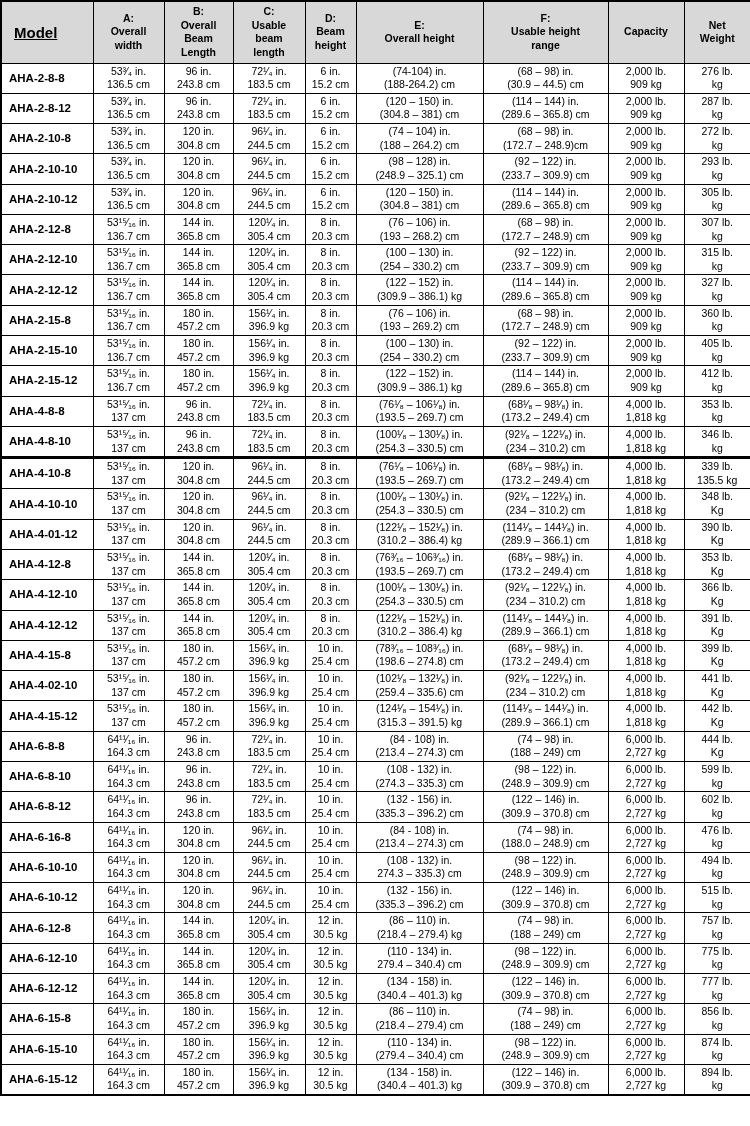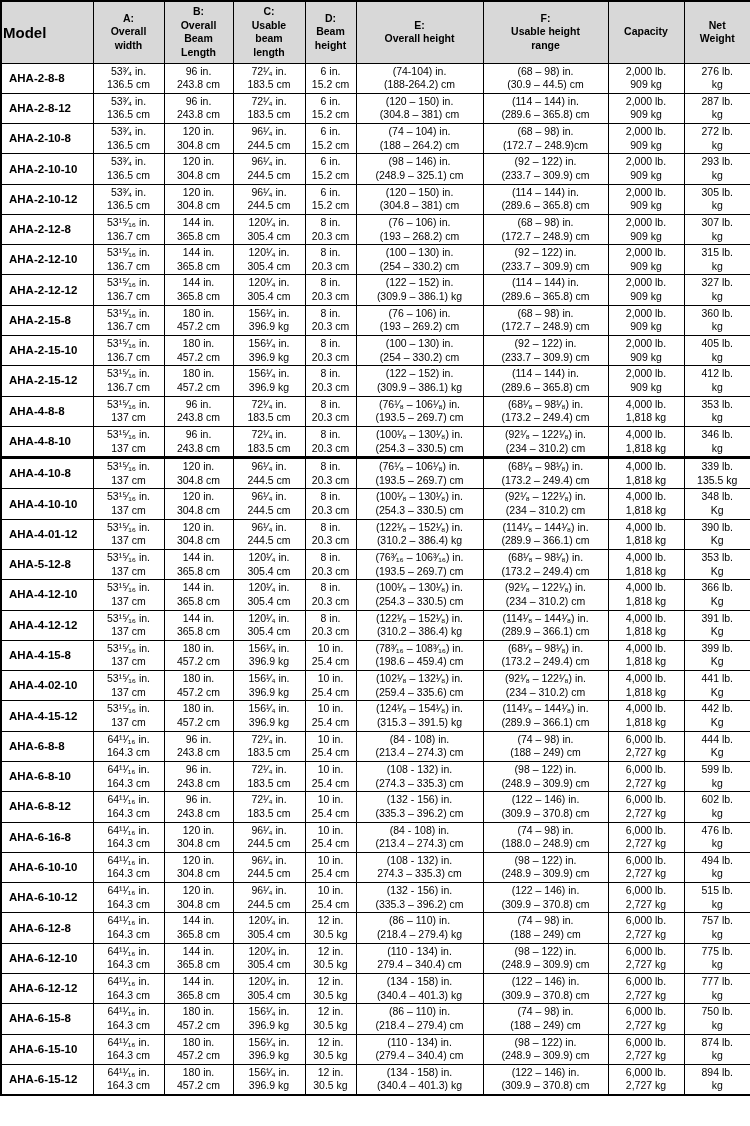--- a/index.html
+++ b/index.html
@@ -35,21 +35,22 @@
   thead th {
     background: #d8d8d8 !important;
     font-weight: bold;
     font-size: 11.5px;
     height: 62px;
     line-height: 1.15;
   }
   thead th.model-header {
     text-align: left;
     font-size: 15px;
-    padding-left: 1px;
+    padding-left: 12px;
+    text-decoration: underline;
   }
   tbody tr { height: 30px; }
   tbody th.model-cell {
     text-align: left;
     font-weight: bold;
     font-size: 11.5px;
     padding-left: 7px;
     white-space: normal;
   }
   tr.section-break th, tr.section-break td {
@@ -169,21 +170,21 @@
         <tr>
           <th class="model-cell">AHA-2-10-10</th>
           <td>53³⁄₄ in.
 136.5 cm</td>
           <td>120 in.
 304.8 cm</td>
           <td>96¹⁄₄ in.
 244.5 cm</td>
           <td>6 in.
 15.2 cm</td>
-          <td>(98 – 146) in.
+          <td>(98 – 128) in.
 (248.9 – 325.1) cm</td>
           <td>(92 – 122) in.
 (233.7 – 309.9) cm</td>
           <td>2,000 lb.
 909 kg</td>
           <td>293 lb.
 kg</td>
         </tr>
         <tr>
           <th class="model-cell">AHA-2-10-12</th>
@@ -407,21 +408,21 @@
           <td>(122¹⁄₈ – 152¹⁄₈) in.
 (310.2 – 386.4) kg</td>
           <td>(114¹⁄₈ – 144¹⁄₈) in.
 (289.9 – 366.1) cm</td>
           <td>4,000 lb.
 1,818 kg</td>
           <td>390 lb.
 Kg</td>
         </tr>
         <tr>
-          <th class="model-cell">AHA-5-12-8</th>
+          <th class="model-cell">AHA-4-12-8</th>
           <td>53¹⁵⁄₁₆ in.
 137 cm</td>
           <td>144 in.
 365.8 cm</td>
           <td>120¹⁄₄ in.
 305.4 cm</td>
           <td>8 in.
 20.3 cm</td>
           <td>(76³⁄₁₆ – 106³⁄₁₆) in.
 (193.5 – 269.7) cm</td>
@@ -474,21 +475,21 @@
           <th class="model-cell">AHA-4-15-8</th>
           <td>53¹⁵⁄₁₆ in.
 137 cm</td>
           <td>180 in.
 457.2 cm</td>
           <td>156¹⁄₄ in.
 396.9 kg</td>
           <td>10 in.
 25.4 cm</td>
           <td>(78³⁄₁₆ – 108³⁄₁₆) in.
-(198.6 – 459.4) cm</td>
+(198.6 – 274.8) cm</td>
           <td>(68¹⁄₈ – 98¹⁄₈) in.
 (173.2 – 249.4) cm</td>
           <td>4,000 lb.
 1,818 kg</td>
           <td>399 lb.
 Kg</td>
         </tr>
         <tr>
           <th class="model-cell">AHA-4-02-10</th>
           <td>53¹⁵⁄₁₆ in.
@@ -707,21 +708,21 @@
           <td>156¹⁄₄ in.
 396.9 kg</td>
           <td>12 in.
 30.5 kg</td>
           <td>(86 – 110) in.
 (218.4 – 279.4) cm</td>
           <td>(74 – 98) in.
 (188 – 249) cm</td>
           <td>6,000 lb.
 2,727 kg</td>
-          <td>750 lb.
+          <td>856 lb.
 kg</td>
         </tr>
         <tr>
           <th class="model-cell">AHA-6-15-10</th>
           <td>64¹¹⁄₁₆ in.
 164.3 cm</td>
           <td>180 in.
 457.2 cm</td>
           <td>156¹⁄₄ in.
 396.9 kg</td>

